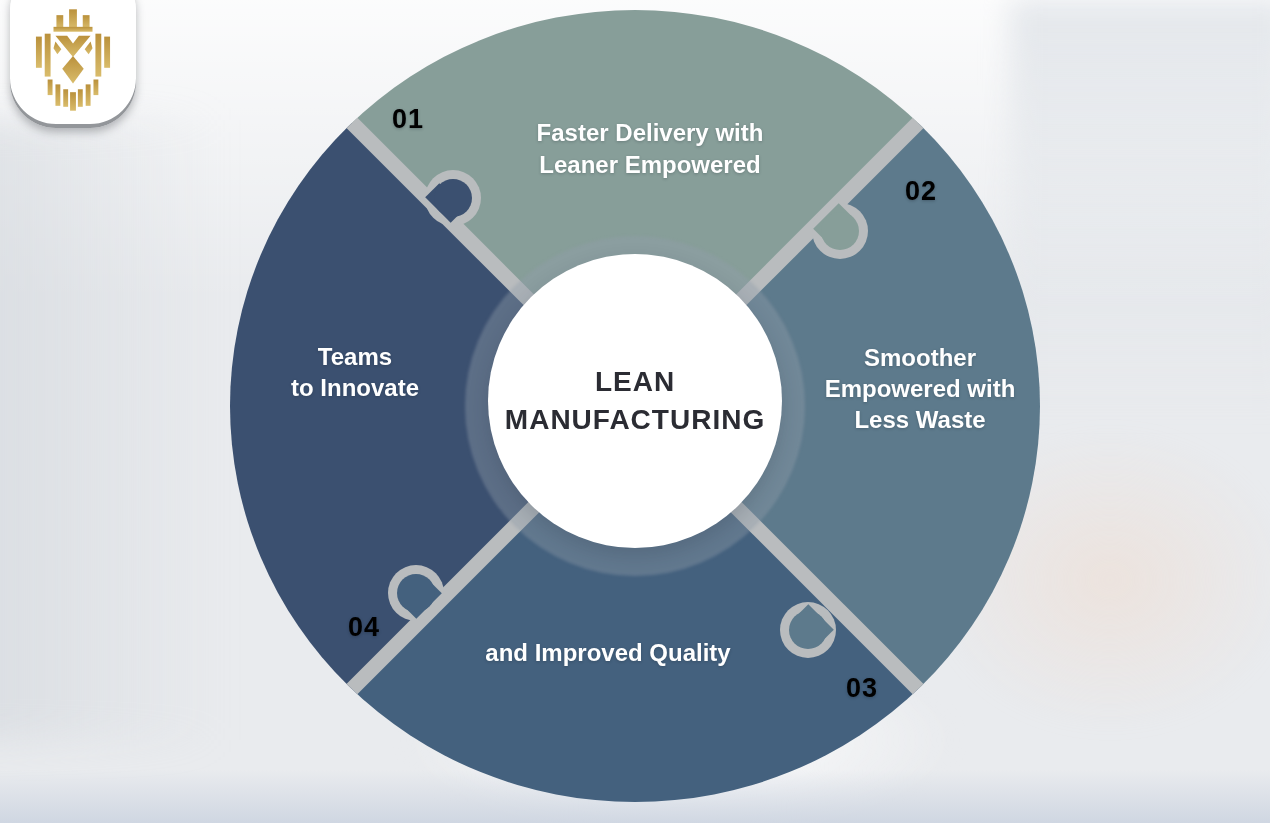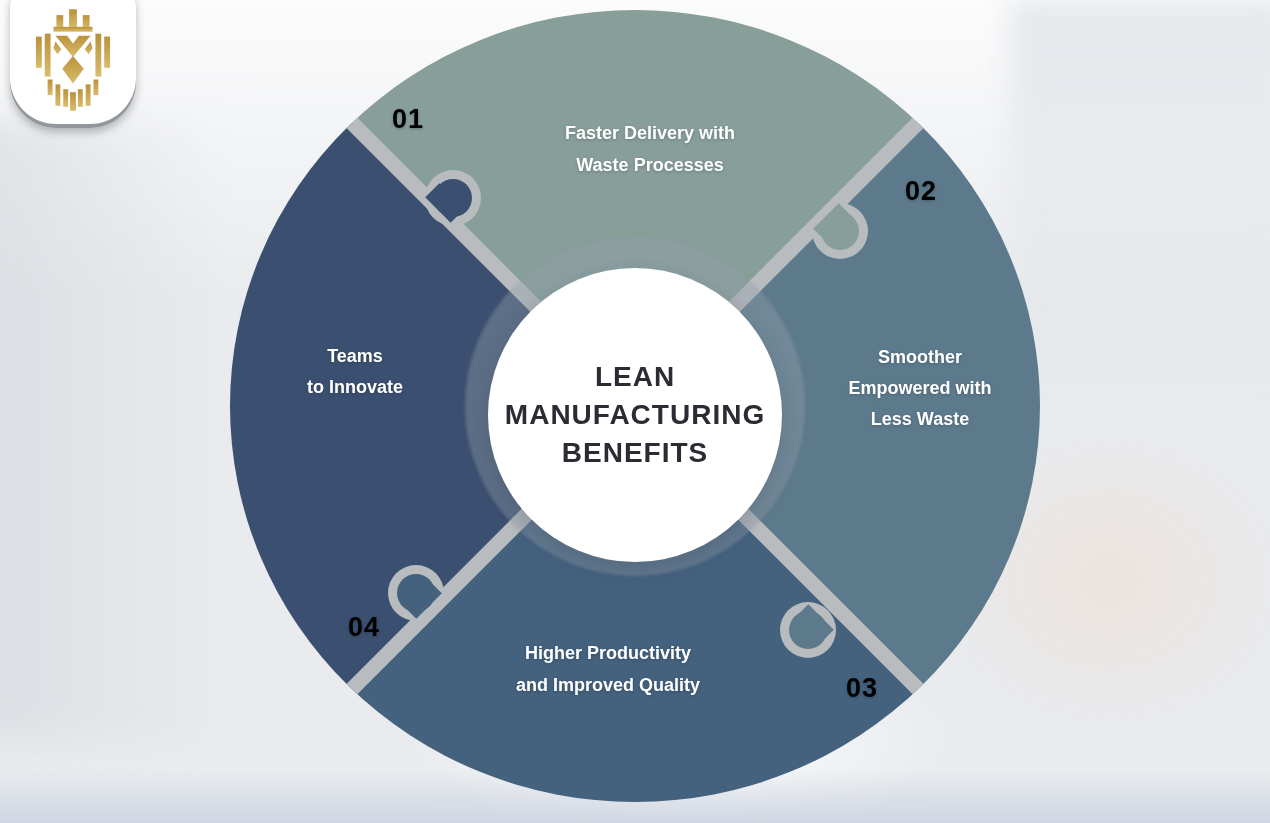--- a/index.html
+++ b/index.html
@@ -41,27 +41,27 @@
   .seam-a{transform:translate(-50%,-50%) rotate(45deg);}
   .seam-b{transform:translate(-50%,-50%) rotate(-45deg);}
   .knob-ring{position:absolute;width:56px;height:56px;border-radius:50%;background:#b9bcbe;}
   .knob-neck{position:absolute;width:20px;height:36px;}
   .knob-dot{position:absolute;width:38px;height:38px;border-radius:50%;}
   .c-top{background:#879e99;} .c-right{background:#5d7a8c;}
   .c-bottom{background:#44617e;} .c-left{background:#3b5070;}
   
   .halo{position:absolute;left:465px;top:236px;width:340px;height:340px;border-radius:50%;
         background:rgba(146,157,170,.40);filter:blur(1.5px);}
-  .center-circle{position:absolute;left:488px;top:268px;width:294px;height:294px;border-radius:50%;
+  .center-circle{position:absolute;left:488px;top:254px;width:294px;height:294px;border-radius:50%;
         background:#fff;box-shadow:0 8px 20px rgba(30,40,55,.18);
         display:flex;flex-direction:column;align-items:center;justify-content:center;}
   .center-title{font-size:28px;font-weight:800;color:#2b2c33;letter-spacing:1px;
         line-height:38px;text-align:center;}
   
-  .seg-label{position:absolute;color:#fff;font-size:18px;font-weight:600;text-align:center;
+  .seg-label{position:absolute;color:#fff;font-size:24px;font-weight:600;text-align:center;
         line-height:32px;text-shadow:0 1px 3px rgba(20,30,40,.25);}
   .lbl-top{left:450px;top:117px;width:400px;}
   .lbl-right{left:795px;top:342px;width:250px;line-height:31px;text-align:center;}
   .lbl-left{left:260px;top:341px;width:190px;line-height:31px;}
   .lbl-bottom{left:450px;top:637px;width:316px;}
   .seg-num{position:absolute;color:#000000;font-size:27px;font-weight:700;width:60px;
         text-align:center;letter-spacing:1px;text-shadow:0 1px 3px rgba(20,30,40,.3);}
   .num-01{left:378px;top:104px;}
   .num-02{left:891px;top:176px;}
   .num-03{left:832px;top:673px;}
@@ -135,40 +135,38 @@
     <div class="knob-ring" style="left:158px;top:555px"></div>
     <div class="knob-neck c-bottom" style="left:182px;top:571px;transform:rotate(45deg)"></div>
     <div class="knob-dot c-bottom" style="left:167px;top:564px"></div>
   </div>
 
   <div class="halo"></div>
   <div class="center-circle">
     <div class="center-title">
       <div>LEAN</div>
       <div>MANUFACTURING</div>
-      <div>BENEFITS</div>
     </div>
   </div>
 
   <div class="seg-num num-01">01</div>
   <div class="seg-num num-02">02</div>
   <div class="seg-num num-03">03</div>
   <div class="seg-num num-04">04</div>
 
   <div class="seg-label lbl-top">
     <div>Faster Delivery with</div>
-    <div>Waste Processes</div>
+    <div>Leaner Empowered</div>
   </div>
   <div class="seg-label lbl-right">
     <div>Smoother</div>
     <div>Empowered with</div>
     <div>Less Waste</div>
   </div>
   <div class="seg-label lbl-bottom">
-    <div>Higher Productivity</div>
     <div>and Improved Quality</div>
   </div>
   <div class="seg-label lbl-left">
     <div>Teams</div>
     <div>to Innovate</div>
   </div>
 
 </div>
 
 </body></html>

